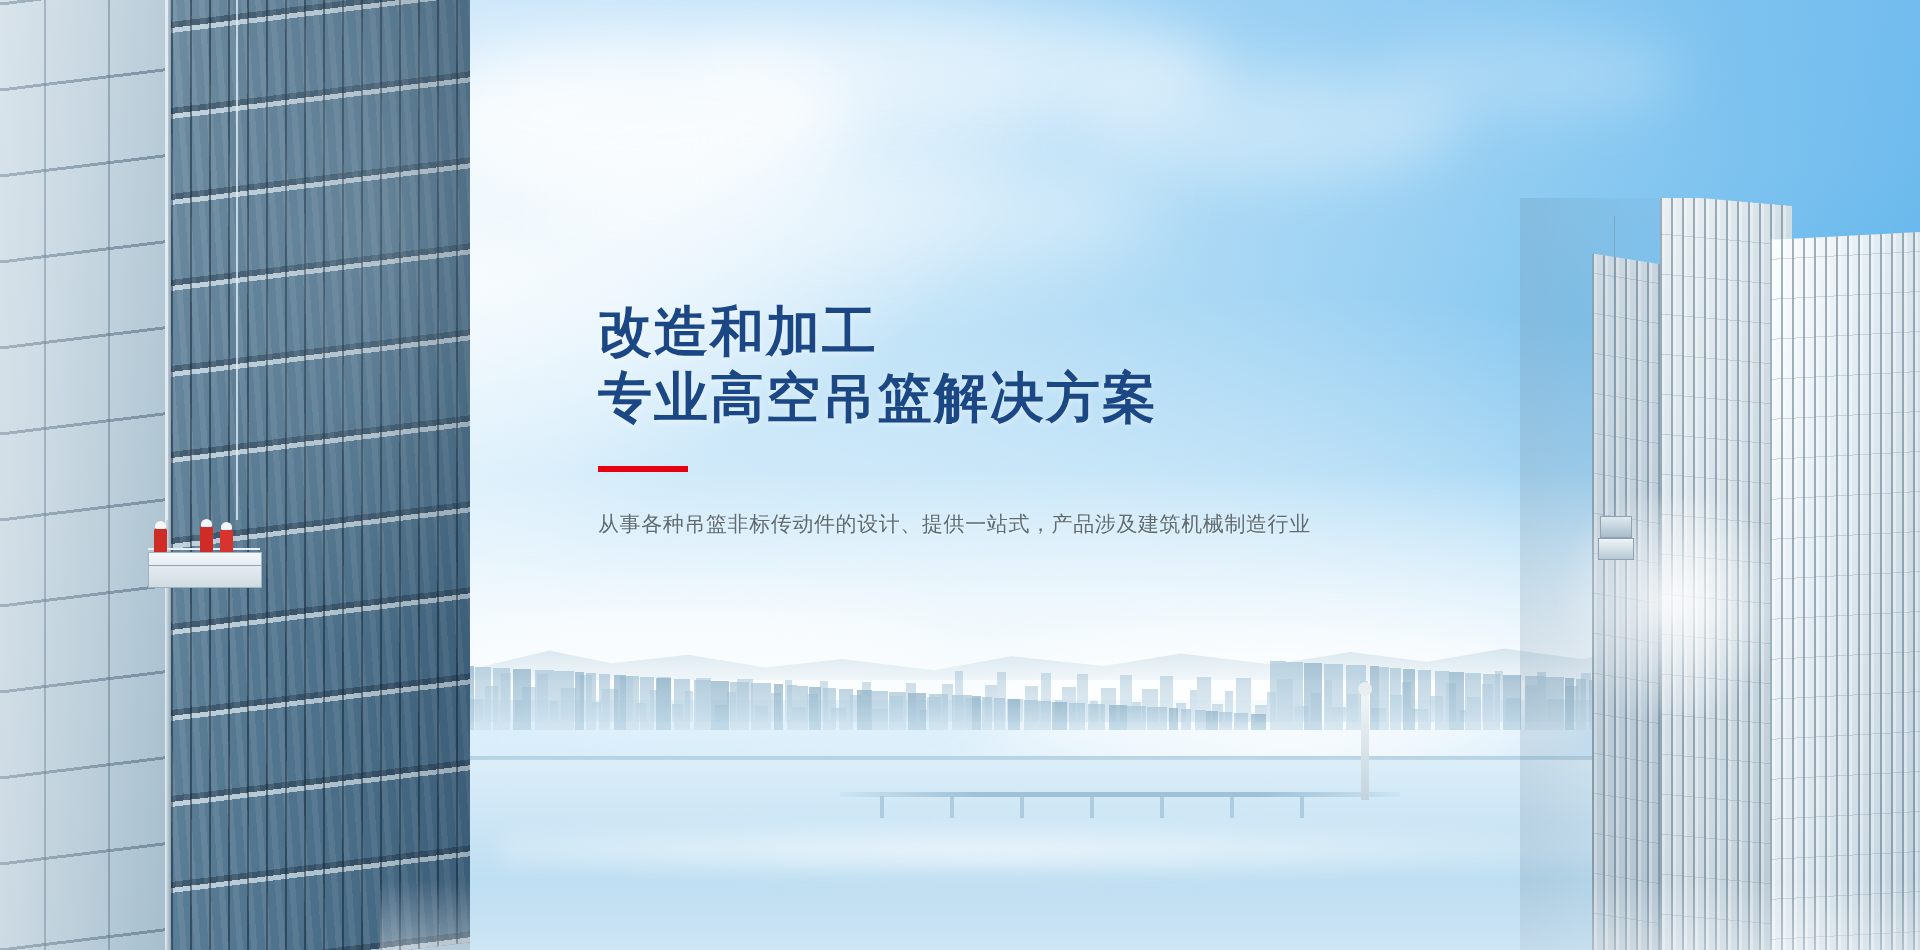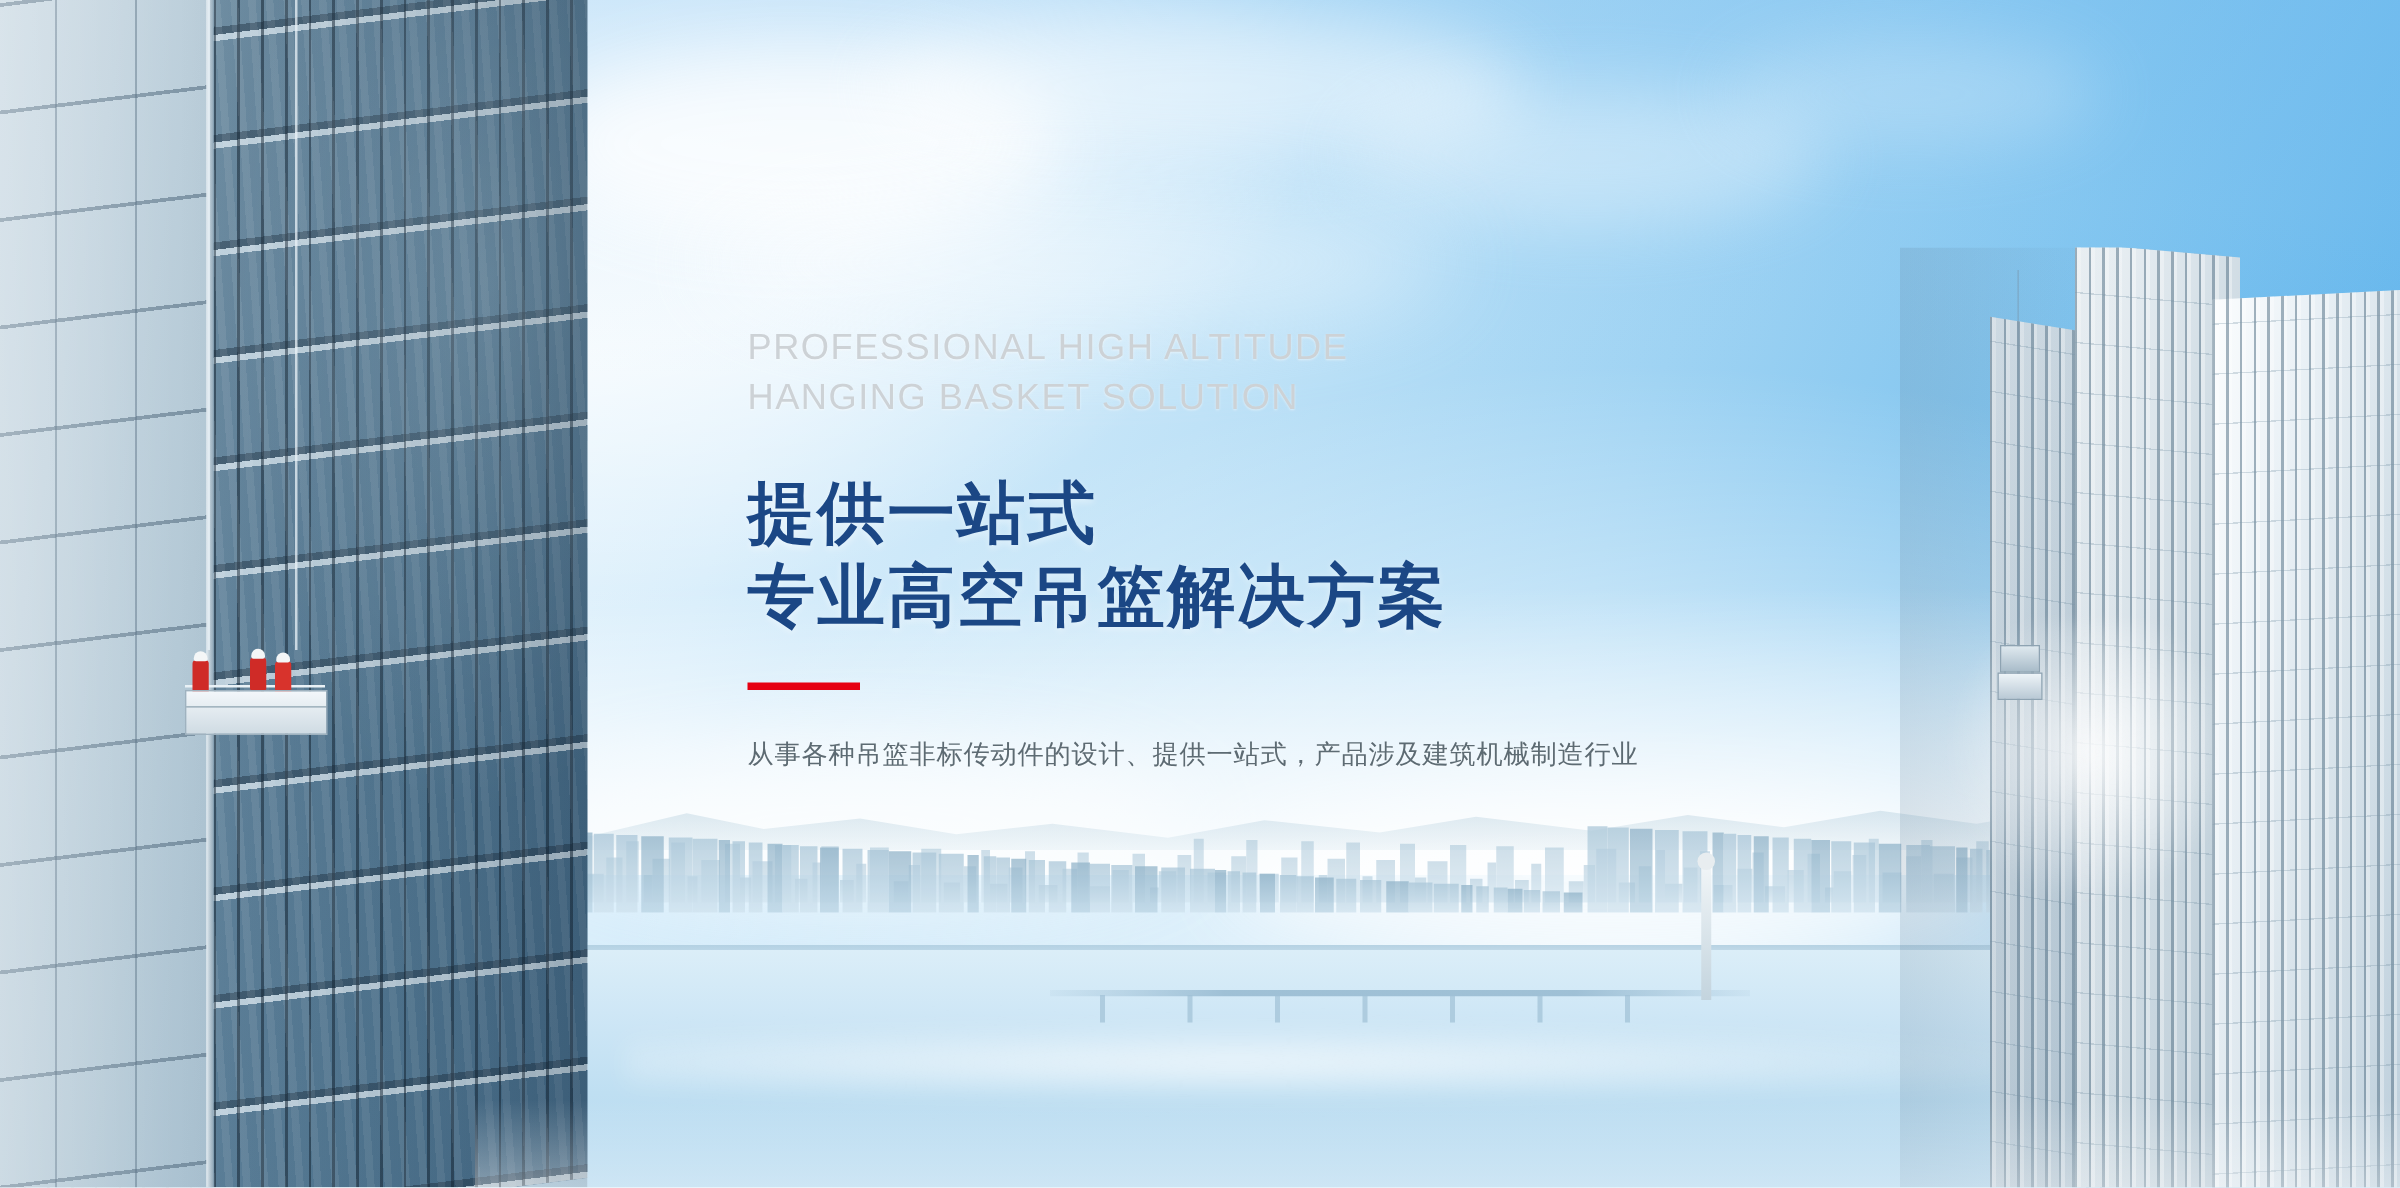--- a/index.html
+++ b/index.html
@@ -563,24 +563,22 @@
     <div class="gondola-r">
       <div class="gr-rope"></div>
       <div class="gr-cage2"></div>
       <div class="gr-cage"></div>
     </div>
   </div>
 
   <div class="bottom-fade"></div>
 
   <div class="content">
-    <div class="eyebrow">PROFESSIONAL HIGH ALTITUDE
-HANGING BASKET SOLUTION</div>
-
-    <h1 class="headline">提供一站式
+
+    <h1 class="headline">改造和加工
 专业高空吊篮解决方案</h1>
 
     <div class="rule"></div>
 
     <div class="subtitle">从事各种吊篮非标传动件的设计、提供一站式，产品涉及建筑机械制造行业</div>
   </div>
 
 </div>
 
 </body></html>

